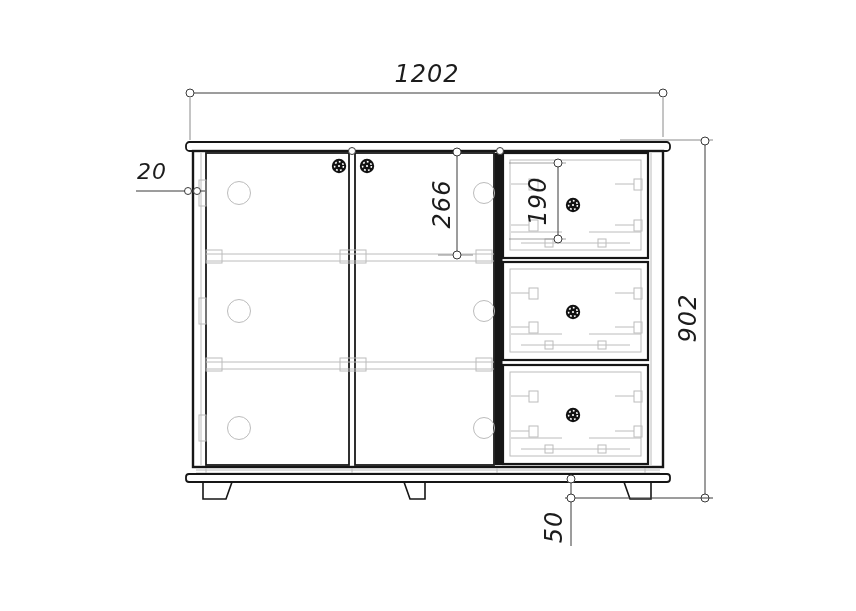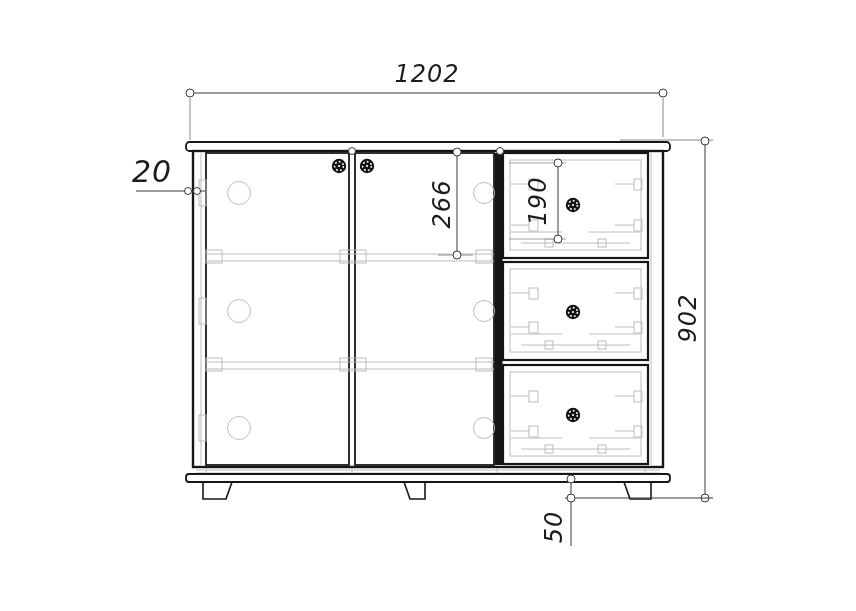--- a/index.html
+++ b/index.html
@@ -5,21 +5,21 @@
   html,body{margin:0;padding:0;background:#fff;}
   .stage{
     position:relative;width:856px;height:611px;background:#ffffff;overflow:hidden;
     font-family:"DejaVu Sans",sans-serif;
   }
   .dim{
     position:absolute;color:#1c1c1c;font-style:italic;
     font-size:24px;line-height:26px;text-align:center;letter-spacing:1px;
     white-space:nowrap;
   }
-  .dim-sm{font-size:30px;}
+  .dim-sm{font-size:22px;}
   .dim-rot{transform:rotate(-90deg);}
   svg{position:absolute;left:0;top:0;}
 </style>
 </head>
 <body>
 
 <div class="stage">
 
   <svg width="856" height="611" viewBox="0 0 856 611">
 

